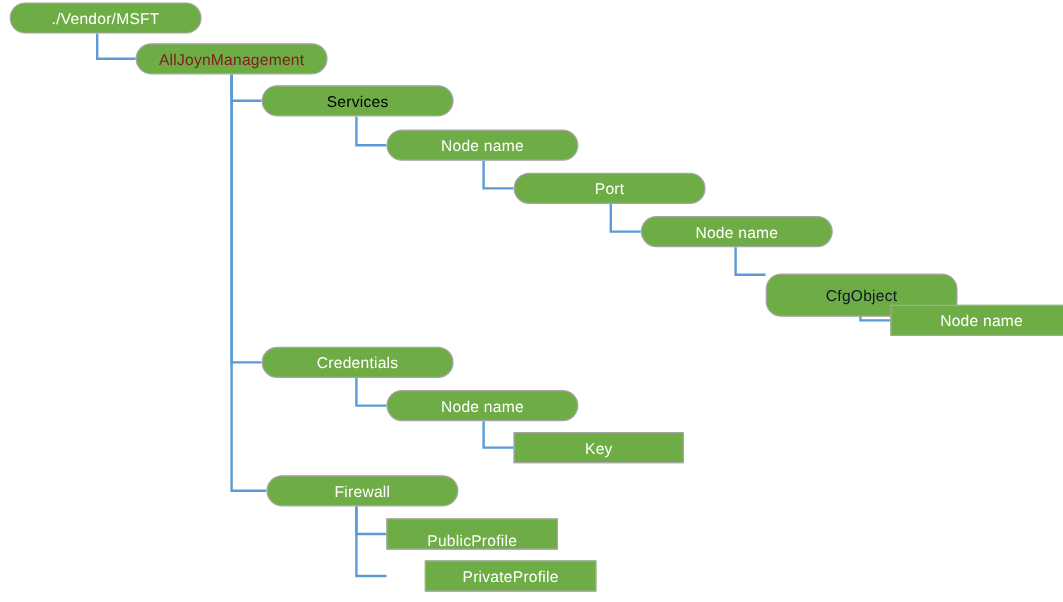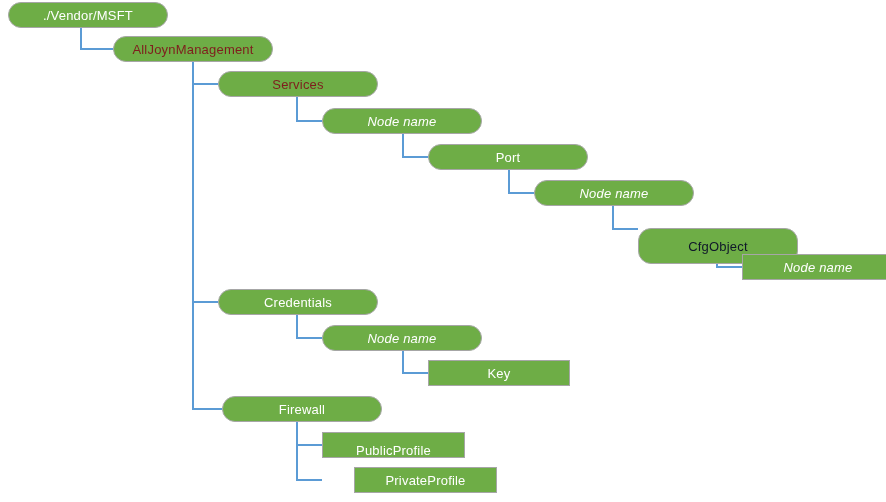--- a/index.html
+++ b/index.html
@@ -45,21 +45,20 @@
     text-align: center;
   }
   .node.square {
     border-radius: 0;
   }
   .node .label {
     display: block;
     padding: 0 6px;
   }
   .node.italic .label {
-    font-style: italic;
   }
 </style>
 </head>
 <body>
 
 <div id="canvas">
   <svg id="connectors" viewBox="0 0 886 502" xmlns="http://www.w3.org/2000/svg">
       <path d="M 81 28 L 81 49 L 113 49" fill="none" stroke="#5B9BD5" stroke-width="2"></path>
       <path d="M 193 62 L 193 84 L 218 84" fill="none" stroke="#5B9BD5" stroke-width="2"></path>
       <path d="M 193 62 L 193 302 L 218 302" fill="none" stroke="#5B9BD5" stroke-width="2"></path>
@@ -74,21 +73,21 @@
       <path d="M 297 422 L 297 445 L 322 445" fill="none" stroke="#5B9BD5" stroke-width="2"></path>
       <path d="M 297 422 L 297 480 L 322 480" fill="none" stroke="#5B9BD5" stroke-width="2"></path>
     </svg>
   <div id="nodes-layer">
       <div class="node rounded" style="left: 8px; top: 2px; width: 160px; height: 26px; background: rgb(110, 173, 70); border-color: rgb(166, 166, 166); color: rgb(255, 255, 255);">
         <span class="label">./Vendor/MSFT</span>
       </div>
       <div class="node rounded" style="left: 113px; top: 36px; width: 160px; height: 26px; background: rgb(110, 173, 70); border-color: rgb(166, 166, 166); color: #7f1d1d;">
         <span class="label">AllJoynManagement</span>
       </div>
-      <div class="node rounded" style="left: 218px; top: 71px; width: 160px; height: 26px; background: rgb(110, 173, 70); border-color: rgb(166, 166, 166); color: #7f1d1d;">
+      <div class="node rounded" style="left: 218px; top: 71px; width: 160px; height: 26px; background: rgb(110, 173, 70); border-color: rgb(166, 166, 166); color: #000000;">
         <span class="label">Services</span>
       </div>
       <div class="node rounded italic" style="left: 322px; top: 108px; width: 160px; height: 26px; background: rgb(110, 173, 70); border-color: rgb(166, 166, 166); color: rgb(255, 255, 255);">
         <span class="label">Node name</span>
       </div>
       <div class="node rounded" style="left: 428px; top: 144px; width: 160px; height: 26px; background: rgb(110, 173, 70); border-color: rgb(166, 166, 166); color: rgb(255, 255, 255);">
         <span class="label">Port</span>
       </div>
       <div class="node rounded italic" style="left: 534px; top: 180px; width: 160px; height: 26px; background: rgb(110, 173, 70); border-color: rgb(166, 166, 166); color: rgb(255, 255, 255);">
         <span class="label">Node name</span>

